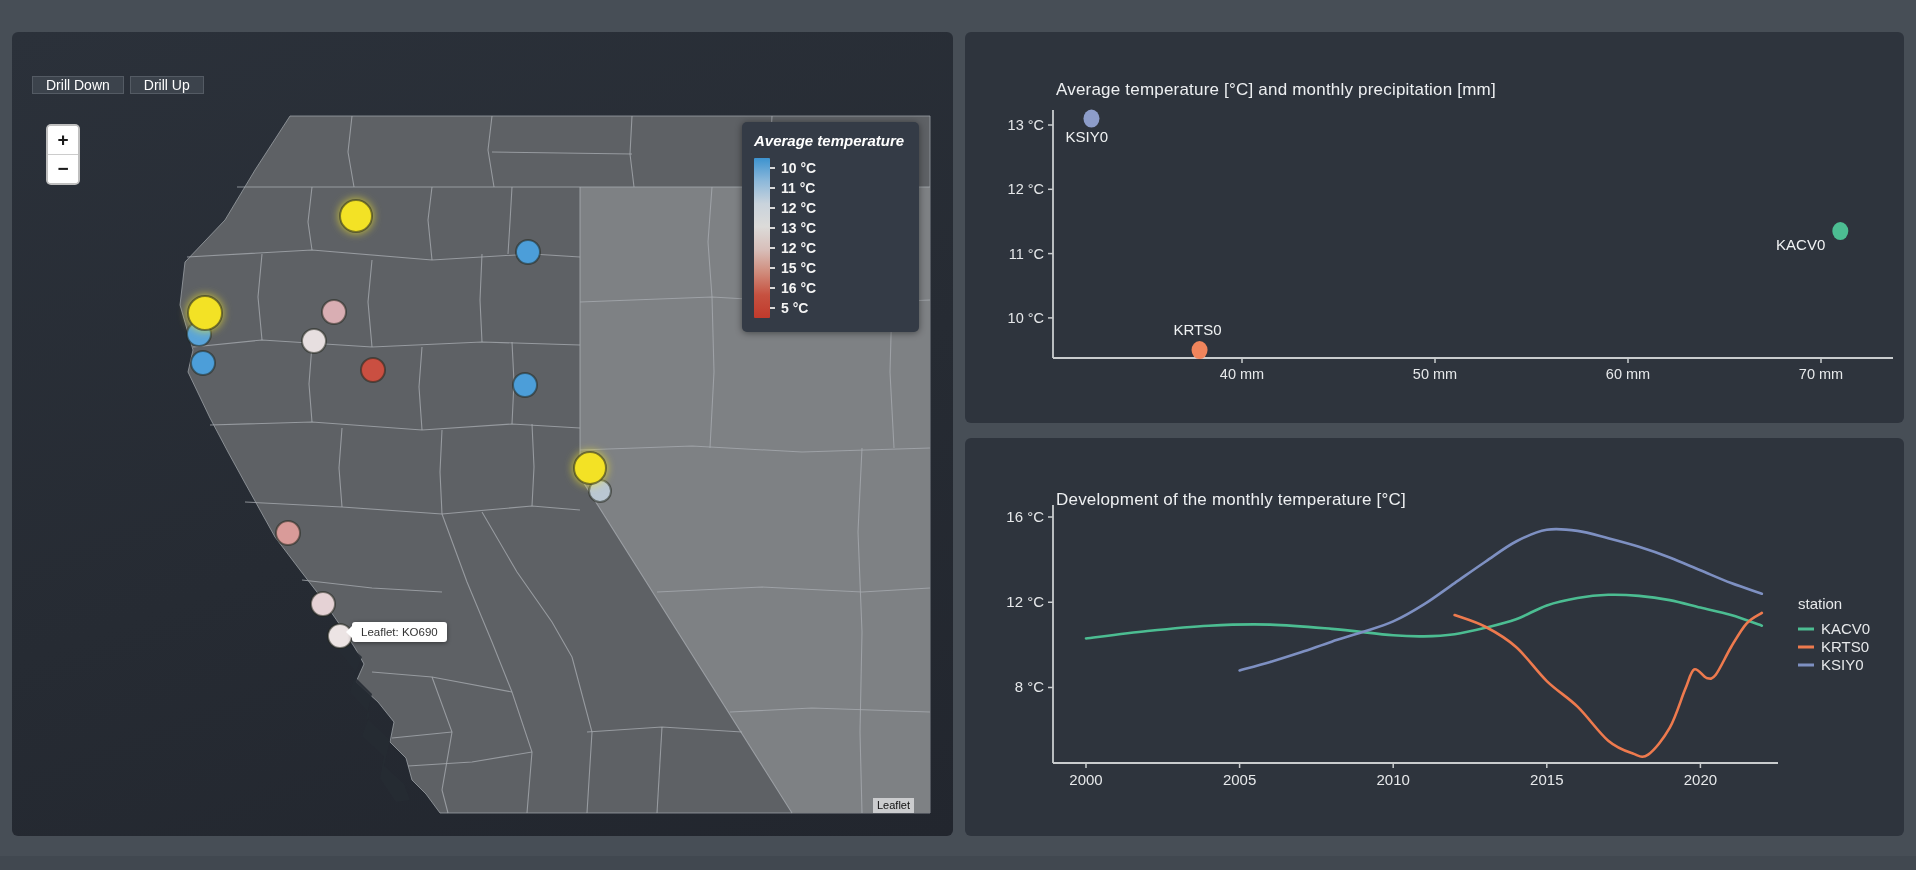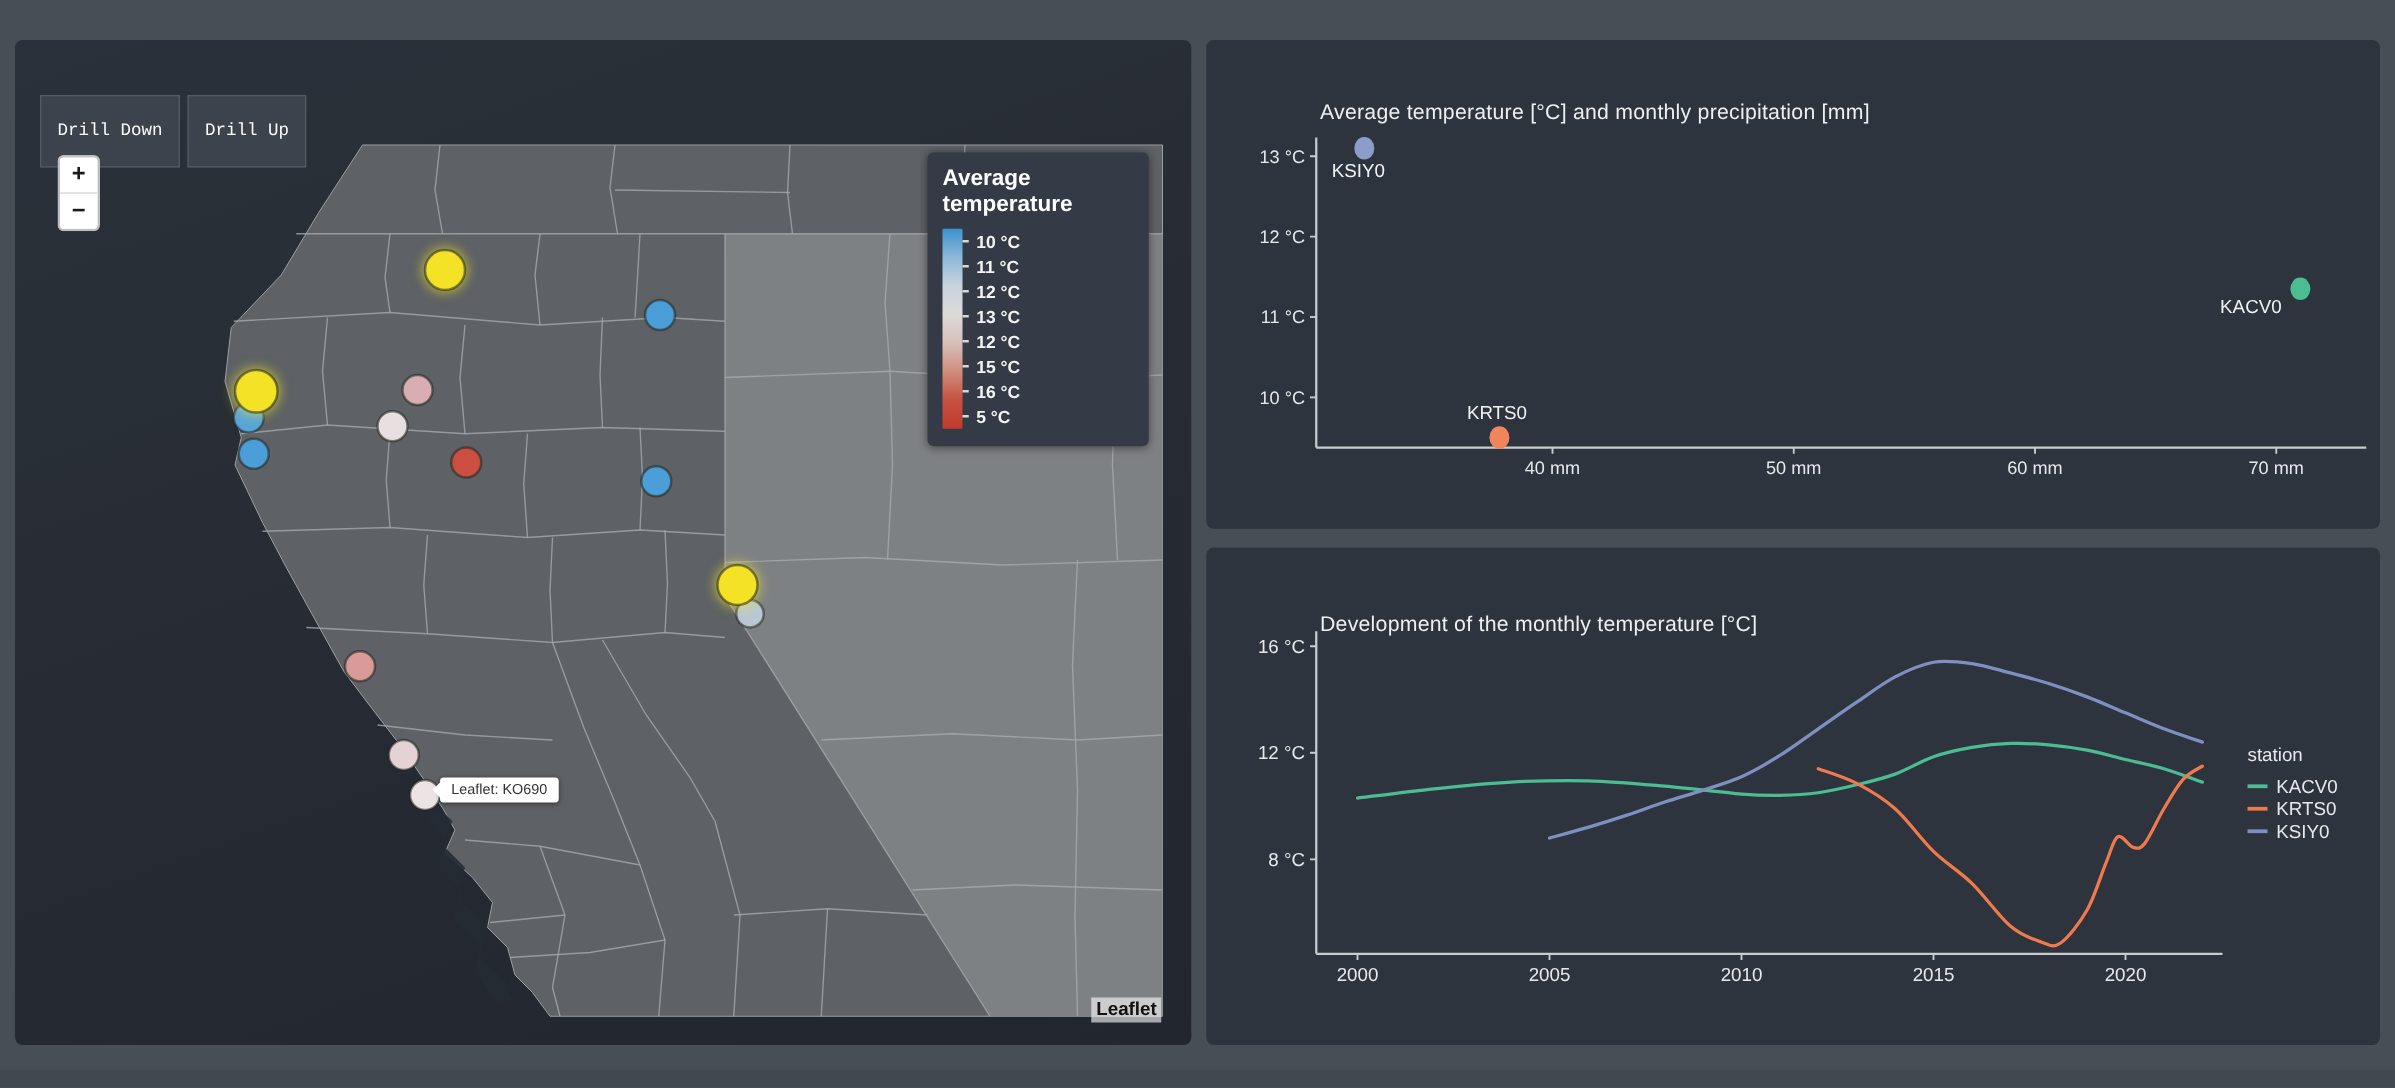--- a/index.html
+++ b/index.html
@@ -16,49 +16,49 @@
   #line-panel{left:965px;top:438px;width:939px;height:398px;}
   #map-svg{position:absolute;left:0;top:0;}
   .chart-svg{position:absolute;left:0;top:0;}
   .chart-title{position:absolute;color:#edeff1;font-size:17px;letter-spacing:.2px;}
   #scatter-title{left:91px;top:48px;}
   #line-title{left:91px;top:52px;}
 
   
   .drill-buttons{position:absolute;left:20px;top:44px;display:flex;gap:6px;}
   .drill-btn{background:#3c434c;border:1px solid #545b64;border-radius:0;color:#fdfdfd;
-    font-family:Liberation Mono, monospace;font-size:14px;padding:20px 13px;cursor:pointer;}
+    font-family:Liberation Sans, sans-serif;font-size:14px;padding:0 13px;cursor:pointer;}
 
   
   .zoom-control{position:absolute;left:34px;top:92px;width:30px;border:2px solid rgba(0,0,0,.25);
     border-radius:5px;overflow:hidden;background:#fff;}
   .zoom-btn{display:block;width:30px;height:28px;background:#fff;color:#1b1b1b;text-align:center;
     font:bold 19px/28px "Liberation Sans",sans-serif;cursor:pointer;}
   .zoom-btn:first-child{border-bottom:1px solid #ccc;}
 
   
   .map-legend{position:absolute;left:730px;top:90px;width:153px;background:#343b46;border-radius:5px;
     padding:10px 12px 14px 12px;box-shadow:0 1px 7px rgba(0,0,0,.45);}
-  .map-legend-title{color:#fff;font-size:18px;font-weight:bold;margin-bottom:9px;}
+  .map-legend-title{color:#fff;font-size:15px;font-weight:bold;margin-bottom:9px;font-style:italic;}
   .legend-body{display:flex;}
   .legend-bar{width:16px;height:160px;border-radius:1px;}
   .legend-ticks{display:flex;flex-direction:column;}
   .legend-tick-row{height:20px;display:flex;align-items:center;}
   .legend-tickmark{width:5px;height:2px;background:#d8d8d8;margin-right:6px;}
   .legend-tick-label{color:#f4f4f4;font-size:14px;font-weight:bold;}
 
   
   .map-tooltip{position:absolute;left:340px;top:590px;background:#fff;border-radius:3px;
     padding:4px 9px;font-size:11.5px;color:#333;white-space:nowrap;box-shadow:0 1px 4px rgba(0,0,0,.45);}
   .map-tooltip::before{content:"";position:absolute;left:-6px;top:50%;margin-top:-6px;
     border-top:6px solid transparent;border-bottom:6px solid transparent;border-right:6px solid #fff;}
 
   
   .attribution{position:absolute;left:861px;top:766px;background:rgba(255,255,255,.6);color:#111;
-    font-size:15px;padding:1px 4px 2px 4px;font-weight:bold;}
+    font-size:11px;padding:1px 4px 2px 4px;}
 
   .marker{stroke:rgba(35,38,30,.55);stroke-width:2px;}
   .marker.glow{filter:drop-shadow(0 0 5px rgba(243,230,40,.85));}
   .county{fill:none;stroke:#a6abaf;stroke-width:1.1px;opacity:.78;}
 </style>
 </head>
 <body>
 
 <div id="map-panel" class="panel">
   <svg id="map-svg" width="941" height="804" viewBox="0 0 941 804">

